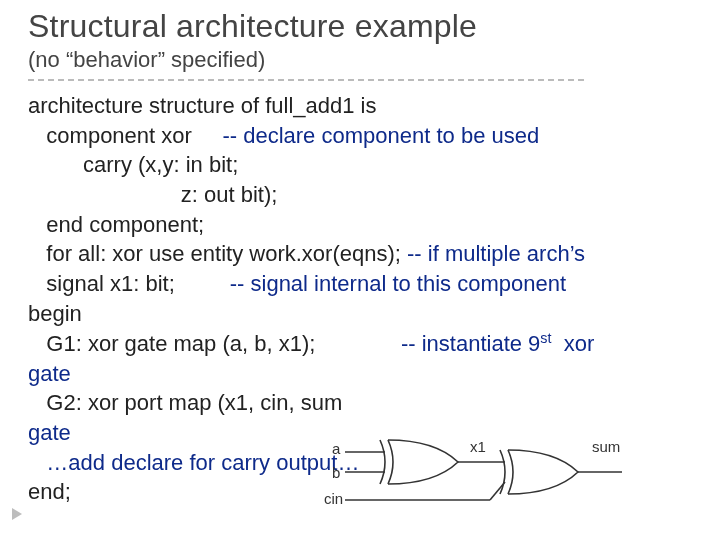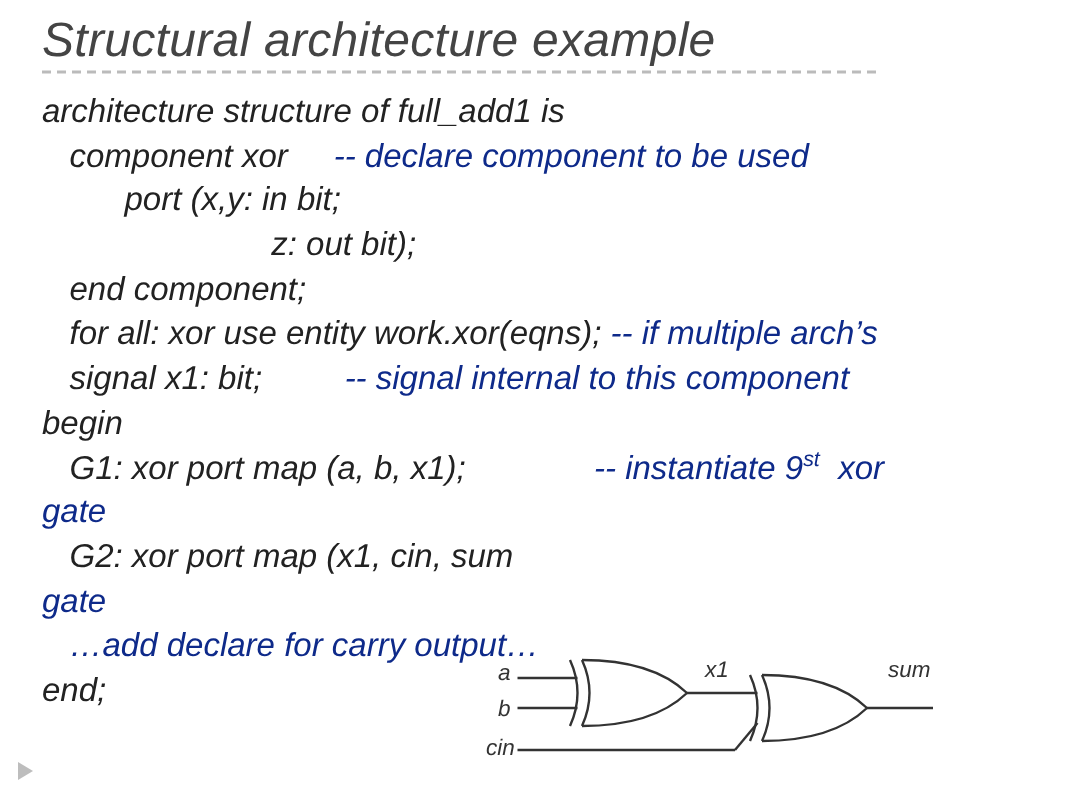--- a/index.html
+++ b/index.html
@@ -10,21 +10,20 @@
     background: #fff;
     font-family: Arial, Helvetica, sans-serif;
     overflow: hidden;
   }
   .slide {
     box-sizing: border-box;
     width: 604px;
     height: 540px;
     padding: 8px 20px 0 28px;
     position: relative;
-    font-style: italic;
   }
   .title {
     font-size: 32px;
     font-weight: 400;
     color: #444;
     margin: 0 0 2px 0;
     letter-spacing: 0.2px;
   }
   .subtitle {
     font-size: 22px;
@@ -68,31 +67,32 @@
     font-size: 15px;
     color: #333;
     font-family: Arial, sans-serif;
   }
 </style>
 </head>
 <body>
 
 <div class="slide">
   <h1 class="title">Structural architecture example</h1>
+  <div class="subtitle">(no “behavior” specified)</div>
   <hr class="rule">
 
   <div class="code"><span>architecture structure of full_add1 is</span>
 <span><span>   component xor     </span><span class="blue">-- declare component to be used</span></span>
-<span>         port (x,y: in bit;</span>
+<span>         carry (x,y: in bit;</span>
 <span>                         z: out bit);</span>
 <span>   end component;</span>
 <span><span>   for all: xor use entity work.xor(eqns); </span><span class="blue">-- if multiple arch’s</span></span>
 <span><span>   signal x1: bit;         </span><span class="blue">-- signal internal to this component</span></span>
 <span>begin</span>
-<span><span>   G1: xor port map (a, b, x1);              </span><span class="blue"><span>-- instantiate 9</span><span class="sup">st</span><span>  xor</span></span></span>
+<span><span>   G1: xor gate map (a, b, x1);              </span><span class="blue"><span>-- instantiate 9</span><span class="sup">st</span><span>  xor</span></span></span>
 <span class="blue">gate</span>
 <span>   G2: xor port map (x1, cin, sum</span>
 <span class="blue">gate</span>
 <span class="blue">   …add declare for carry output…</span>
 <span>end;</span></div>
 
   <div class="bullet-arrow"></div>
 
   <div class="schematic">
     <svg viewBox="0 0 300 95">

